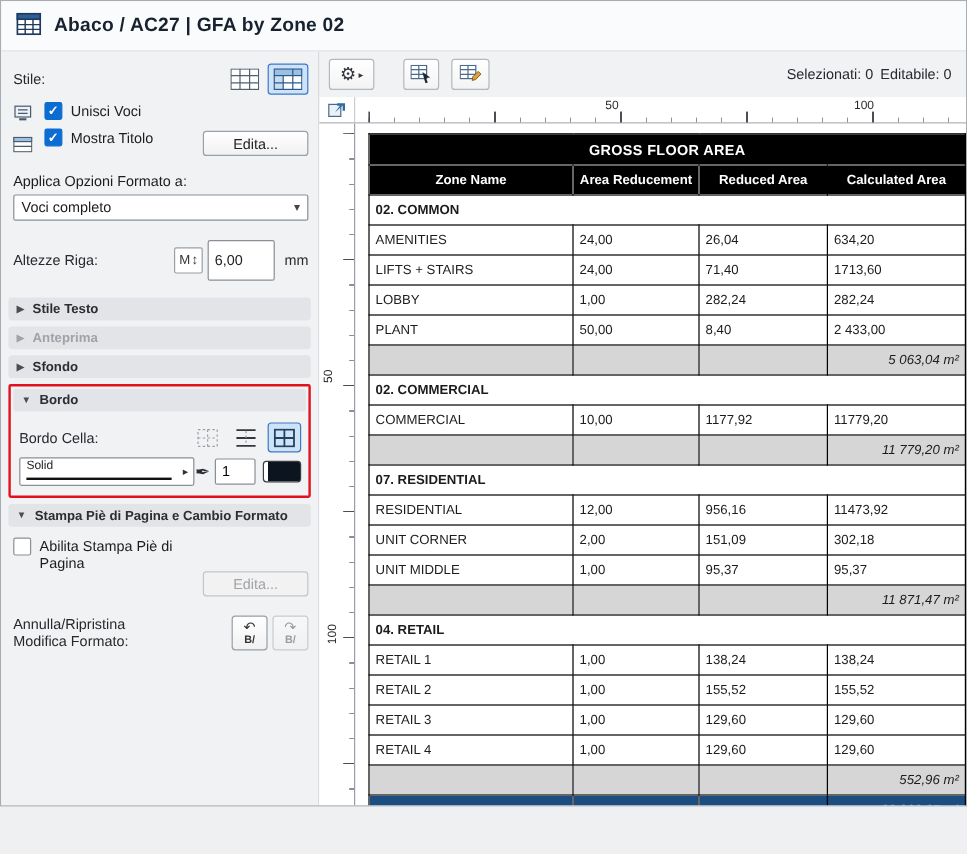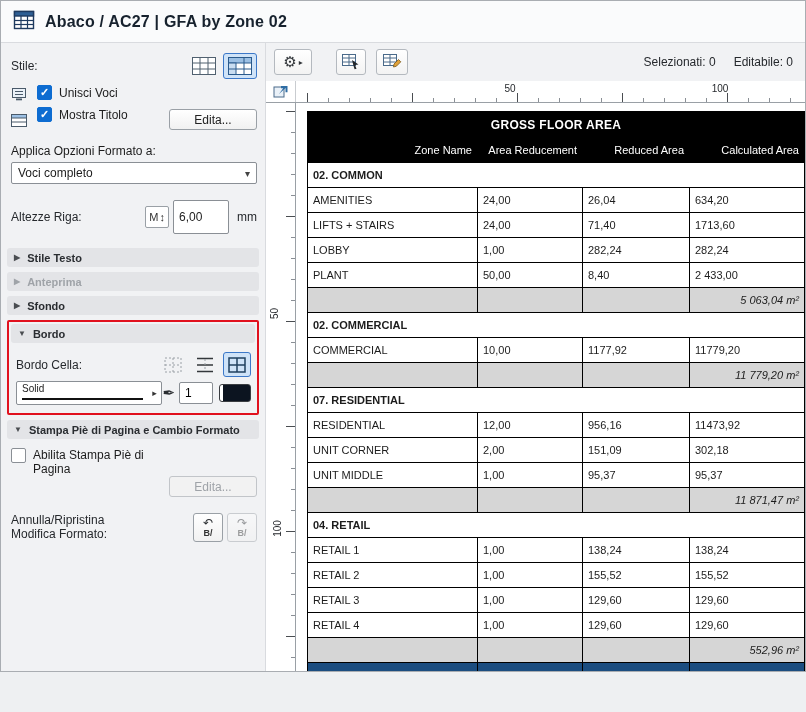--- a/index.html
+++ b/index.html
@@ -73,21 +73,21 @@
   .ur-btn .ub{font-size:9px;font-weight:bold;color:#333;}
   .ur-btn.disabled{opacity:.45;cursor:default;}
 
   
   .preview{flex:1;display:flex;flex-direction:column;min-width:0;}
   .preview-toolbar{height:38px;flex:0 0 38px;display:flex;align-items:center;gap:10px;padding:0 10px 0 8px;background:#f1f2f4;}
   .tb-btn{height:26px;border:1px solid #b4b9bf;background:linear-gradient(#ffffff,#f3f3f3);border-radius:3px;display:inline-flex;align-items:center;justify-content:center;gap:2px;padding:0 5px;cursor:pointer;}
   .tb-btn .g{font-size:15px;color:#33373b;}
   .tb-btn .dd{font-size:8px;color:#33373b;}
   .tb-spacer{flex:1;}
-  .sel-stats{display:flex;gap:18px;color:#26292d;font-size:12px;padding-right:2px;align-items:center;}
+  .sel-stats{display:flex;gap:6px;color:#26292d;font-size:12px;padding-right:2px;align-items:center;}
 
   .ruler-h{height:22px;flex:0 0 22px;background:#fff;border-bottom:1px solid #9aa0a6;display:flex;}
   .corner{width:30px;flex:0 0 30px;border-right:1px solid #c9ccd0;display:flex;align-items:center;justify-content:center;cursor:pointer;}
   .hticks{flex:1;position:relative;
     background-image:
       repeating-linear-gradient(to right,#4a4d51 0,#4a4d51 1px,transparent 1px,transparent 105px),
       repeating-linear-gradient(to right,#8a8f95 0,#8a8f95 1px,transparent 1px,transparent 21px);
     background-size:100% 9px,100% 4px;
     background-position:11px bottom,11px bottom;
     background-repeat:no-repeat,no-repeat;}
@@ -102,21 +102,21 @@
     background-position:right 8px,right 8px;
     background-repeat:no-repeat,no-repeat;}
   .ruler-v .rl{position:absolute;left:3px;font-size:10px;color:#26292d;transform:rotate(-90deg);transform-origin:center;}
 
   .canvas{flex:1;background:#fff;padding:8px 0 0 11px;overflow:hidden;}
 
   
   table.schedule{border-collapse:collapse;table-layout:fixed;width:497px;background:#fff;font-size:11px;}
   .schedule th,.schedule td{border:1px solid #000;height:25px;padding:0 5px;text-align:left;overflow:hidden;white-space:nowrap;font-weight:normal;}
   .schedule tr.title th{background:#000;color:#fff;font-weight:bold;font-size:12px;text-align:center;height:26px;letter-spacing:.3px;}
-  .schedule tr.cols td{background:#000;color:#fff;text-align:right;}
+  .schedule tr.cols td{background:#000;color:#fff;text-align:center;font-weight:bold;}
   .schedule tr.group td{font-weight:bold;background:#fff;}
   .schedule tr.subtotal td{background:#d6d6d6;}
   .schedule tr.subtotal td:last-child{font-style:italic;text-align:right;}
   .schedule tr.total td{background:#1b4d80;}
   .schedule tr.total td:last-child{color:#fff;font-style:italic;text-align:right;}
 </style>
 </head>
 <body>
 
 <div class="app">

